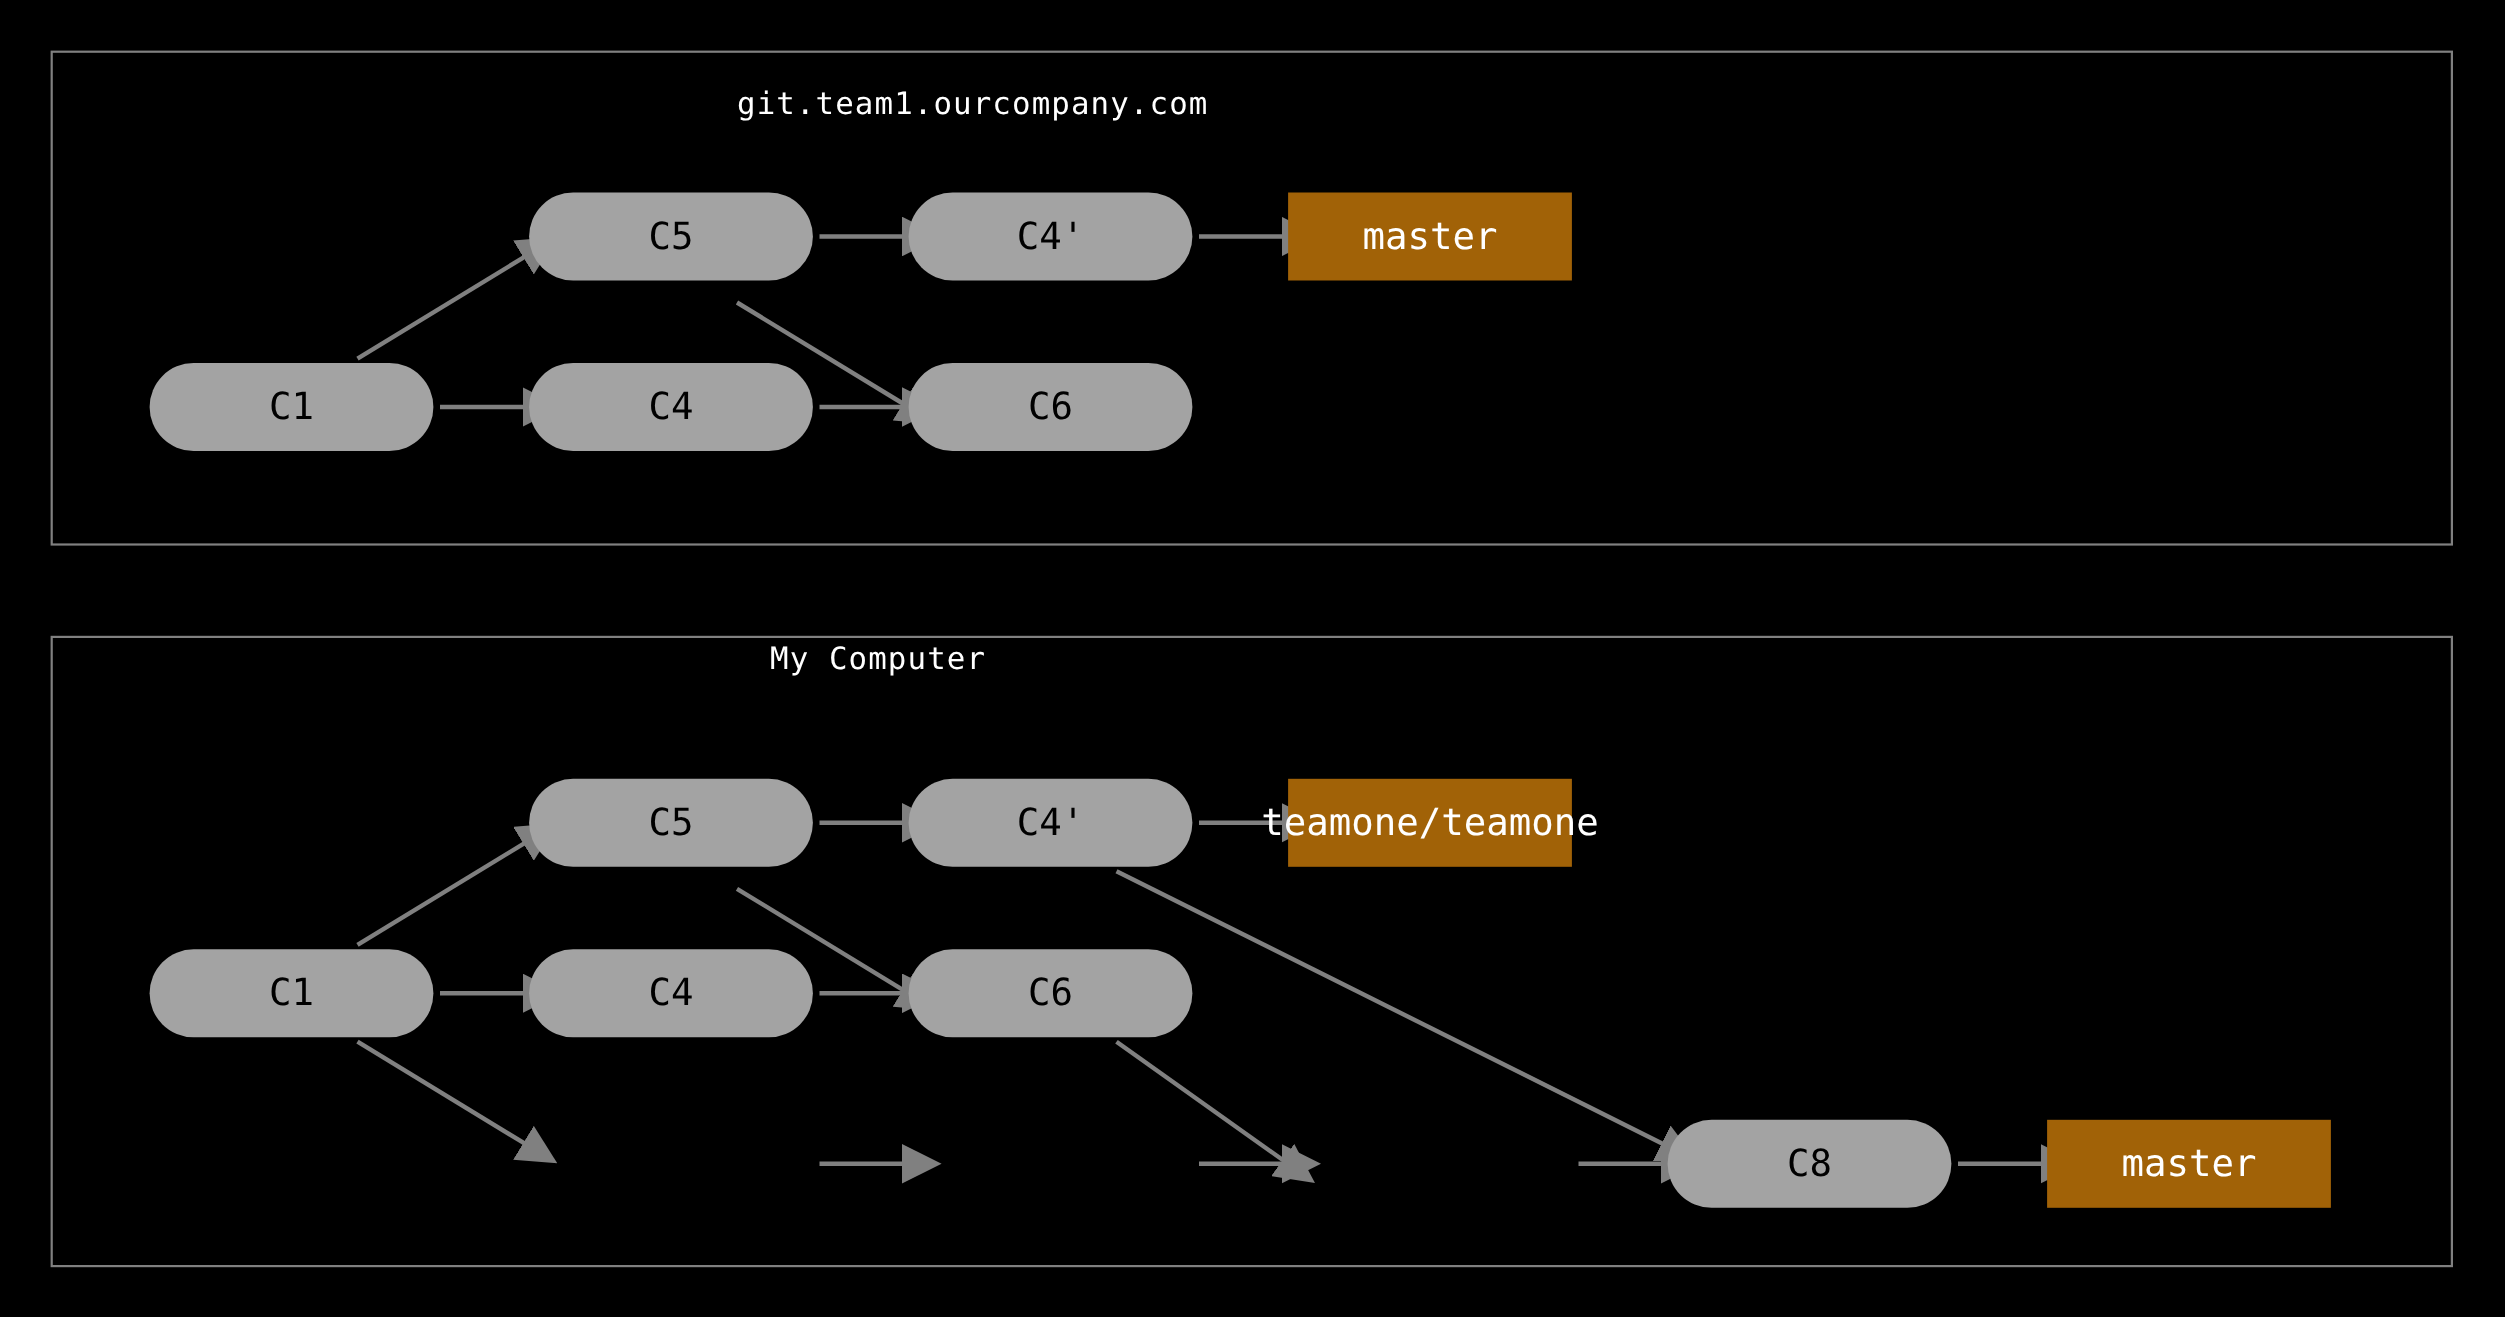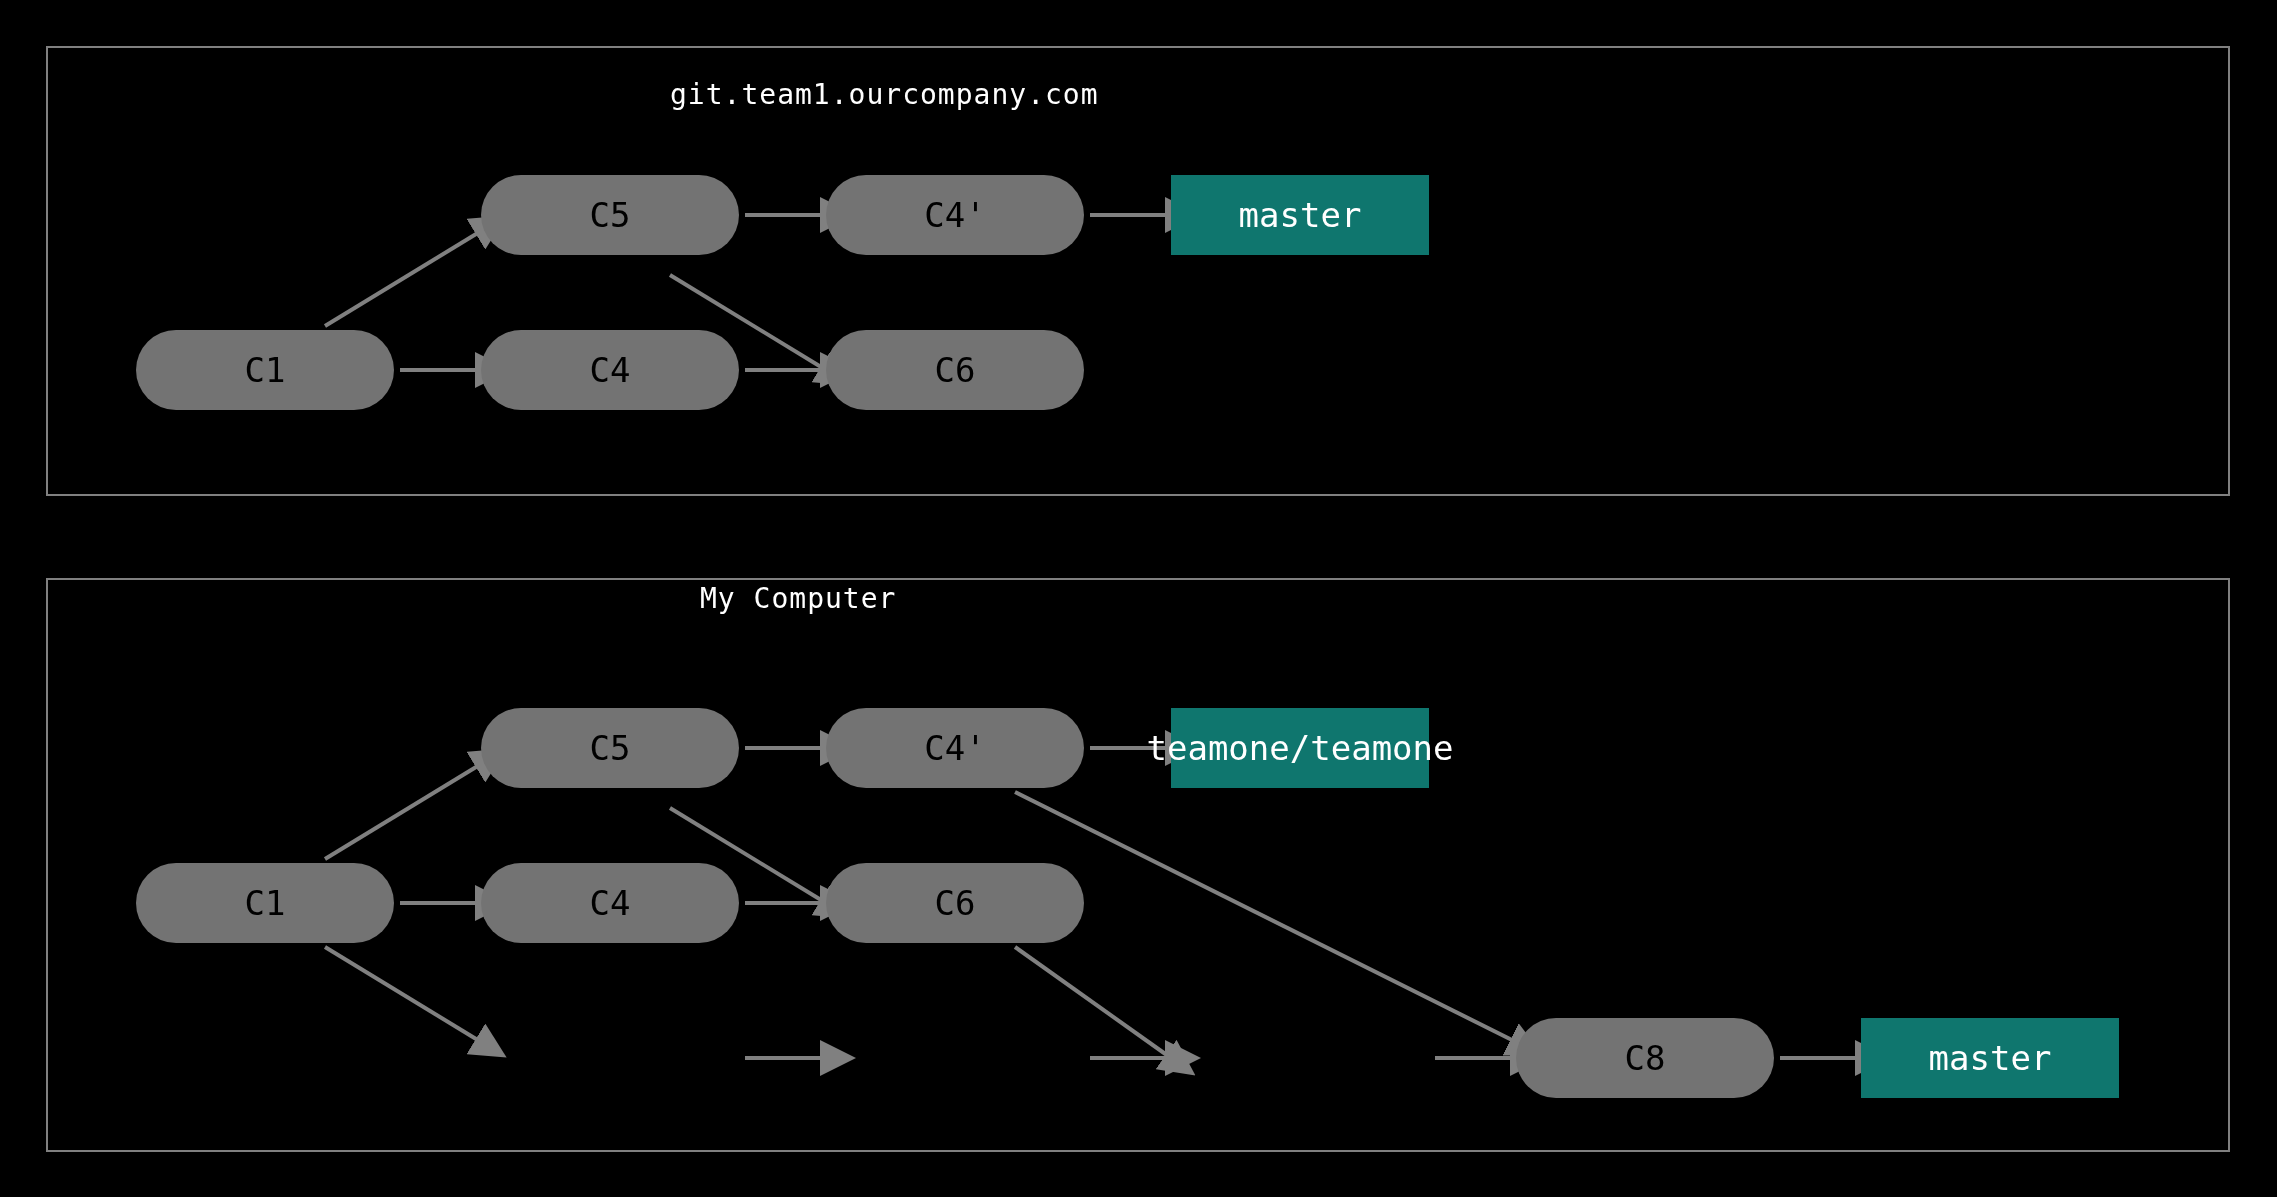--- a/index.html
+++ b/index.html
@@ -22,36 +22,36 @@
   }
   .panel-title {
     position: absolute;
     color: #ffffff;
     font-size: 28px;
     font-family: ui-monospace, 'SF Mono', 'Menlo', 'Consolas', monospace;
     letter-spacing: 1px;
   }
   .commit {
     position: absolute;
-    background: #737373;
+    background: #a3a3a3;
     border-radius: 40px;
     display: flex;
     align-items: center;
     justify-content: center;
     color: #000000;
     font-size: 34px;
     font-family: ui-monospace, 'SF Mono', 'Menlo', 'Consolas', monospace;
     font-weight: 400;
     height: 80px;
     width: 258px;
     box-sizing: border-box;
   }
   .branch {
     position: absolute;
-    background: #0f766e;
+    background: #a16207;
     display: flex;
     align-items: center;
     justify-content: center;
     color: #ffffff;
     font-size: 34px;
     font-family: ui-monospace, 'SF Mono', 'Menlo', 'Consolas', monospace;
     font-weight: 400;
     height: 80px;
     width: 258px;
     box-sizing: border-box;

